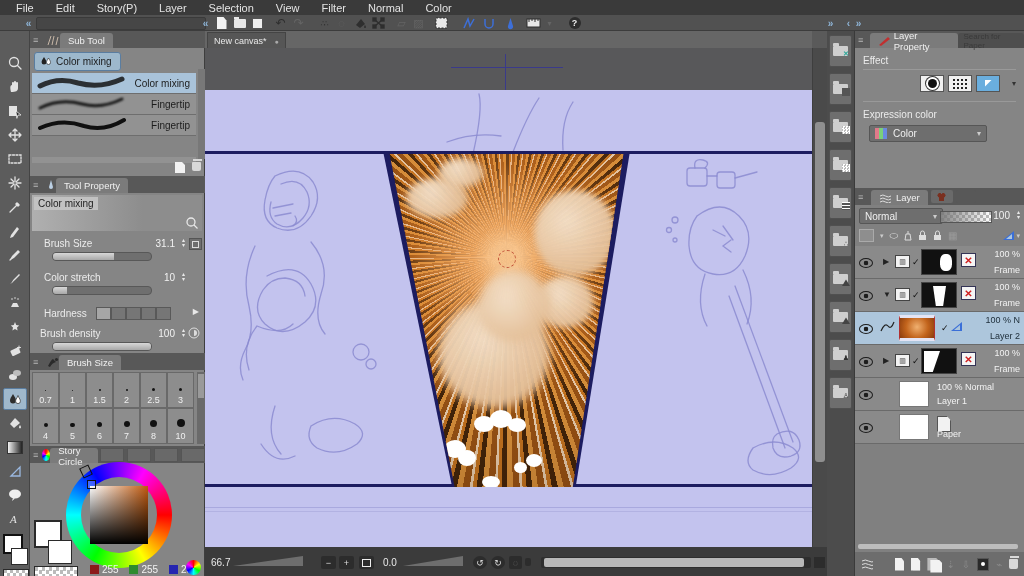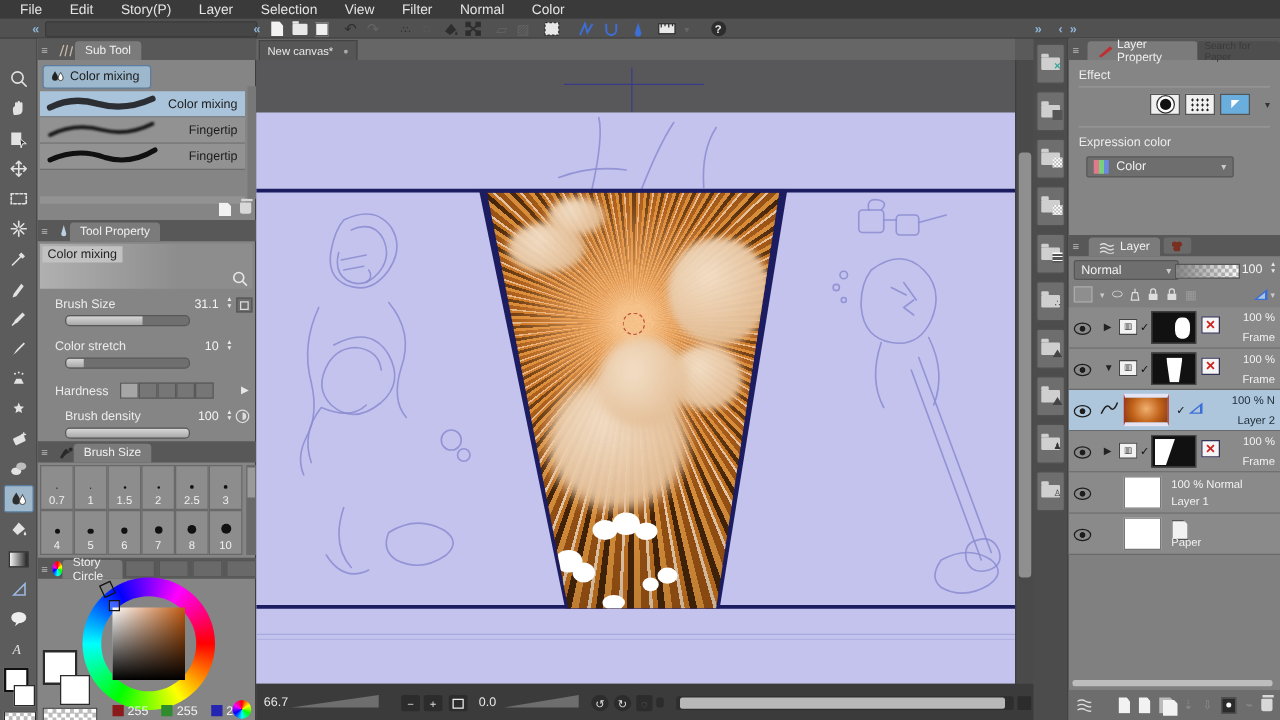--- a/index.html
+++ b/index.html
@@ -385,21 +385,21 @@
       <span class="pv abs" style="right:30px;top:96px">10</span>
       <span class="stepper abs" style="right:20px;top:96px">▴<br>▾</span>
       <div class="slider" style="left:22px;top:110px;width:100px">
           <div class="fill" style="width:14%"></div>
         </div>
 
       <span class="pl abs" style="left:14px;top:132px">Hardness</span>
       <div class="abs" style="left:66px;top:130px"><span class="hseg on"></span><span class="hseg"></span><span class="hseg"></span><span class="hseg"></span><span class="hseg"></span></div>
       <span class="abs" style="right:6px;top:131px;font-size:8px;color:#e8e8e8">▶</span>
 
-      <span class="pl abs" style="left:22px;top:152px">Brush density</span>
+      <span class="pl abs" style="left:10px;top:152px">Brush density</span>
       <span class="pv abs" style="right:30px;top:152px">100</span>
       <span class="stepper abs" style="right:20px;top:152px">▴<br>▾</span>
       <svg class="abs" style="right:4px;top:151px" width="13" height="13">
           <circle cx="6" cy="6" r="5" fill="none" stroke="#ddd"></circle>
           <path d="M6 3 a3 3 0 0 1 0 6z" fill="#ddd"></path>
         </svg>
       <div class="slider" style="left:22px;top:166px;width:100px">
           <div class="fill" style="width:100%"></div>
         </div>
     </div>

